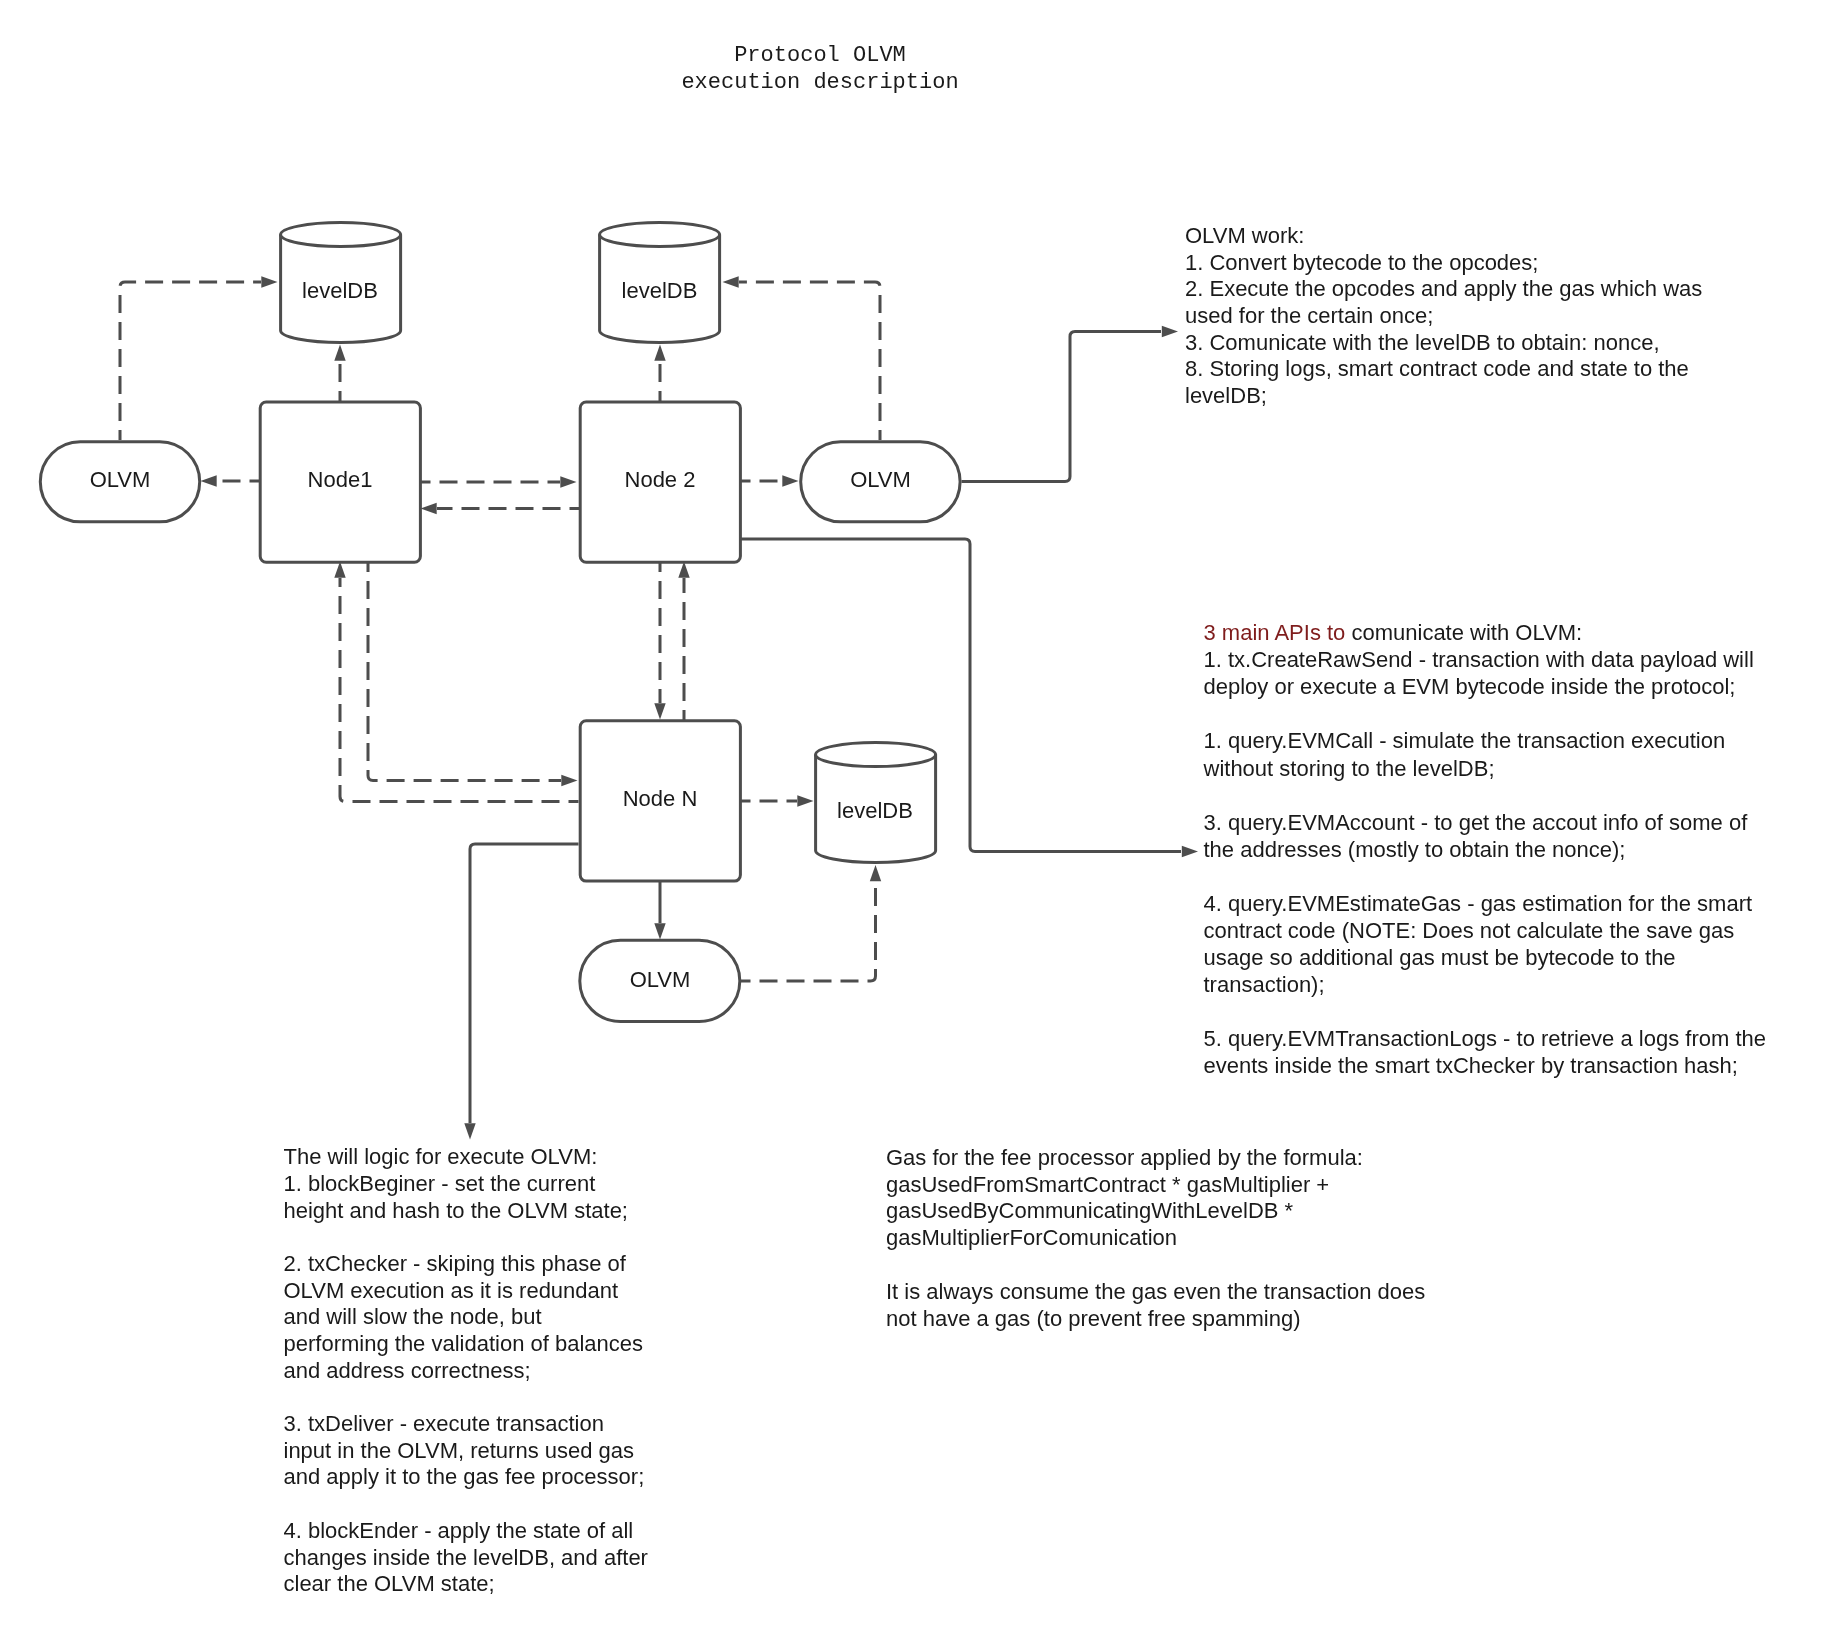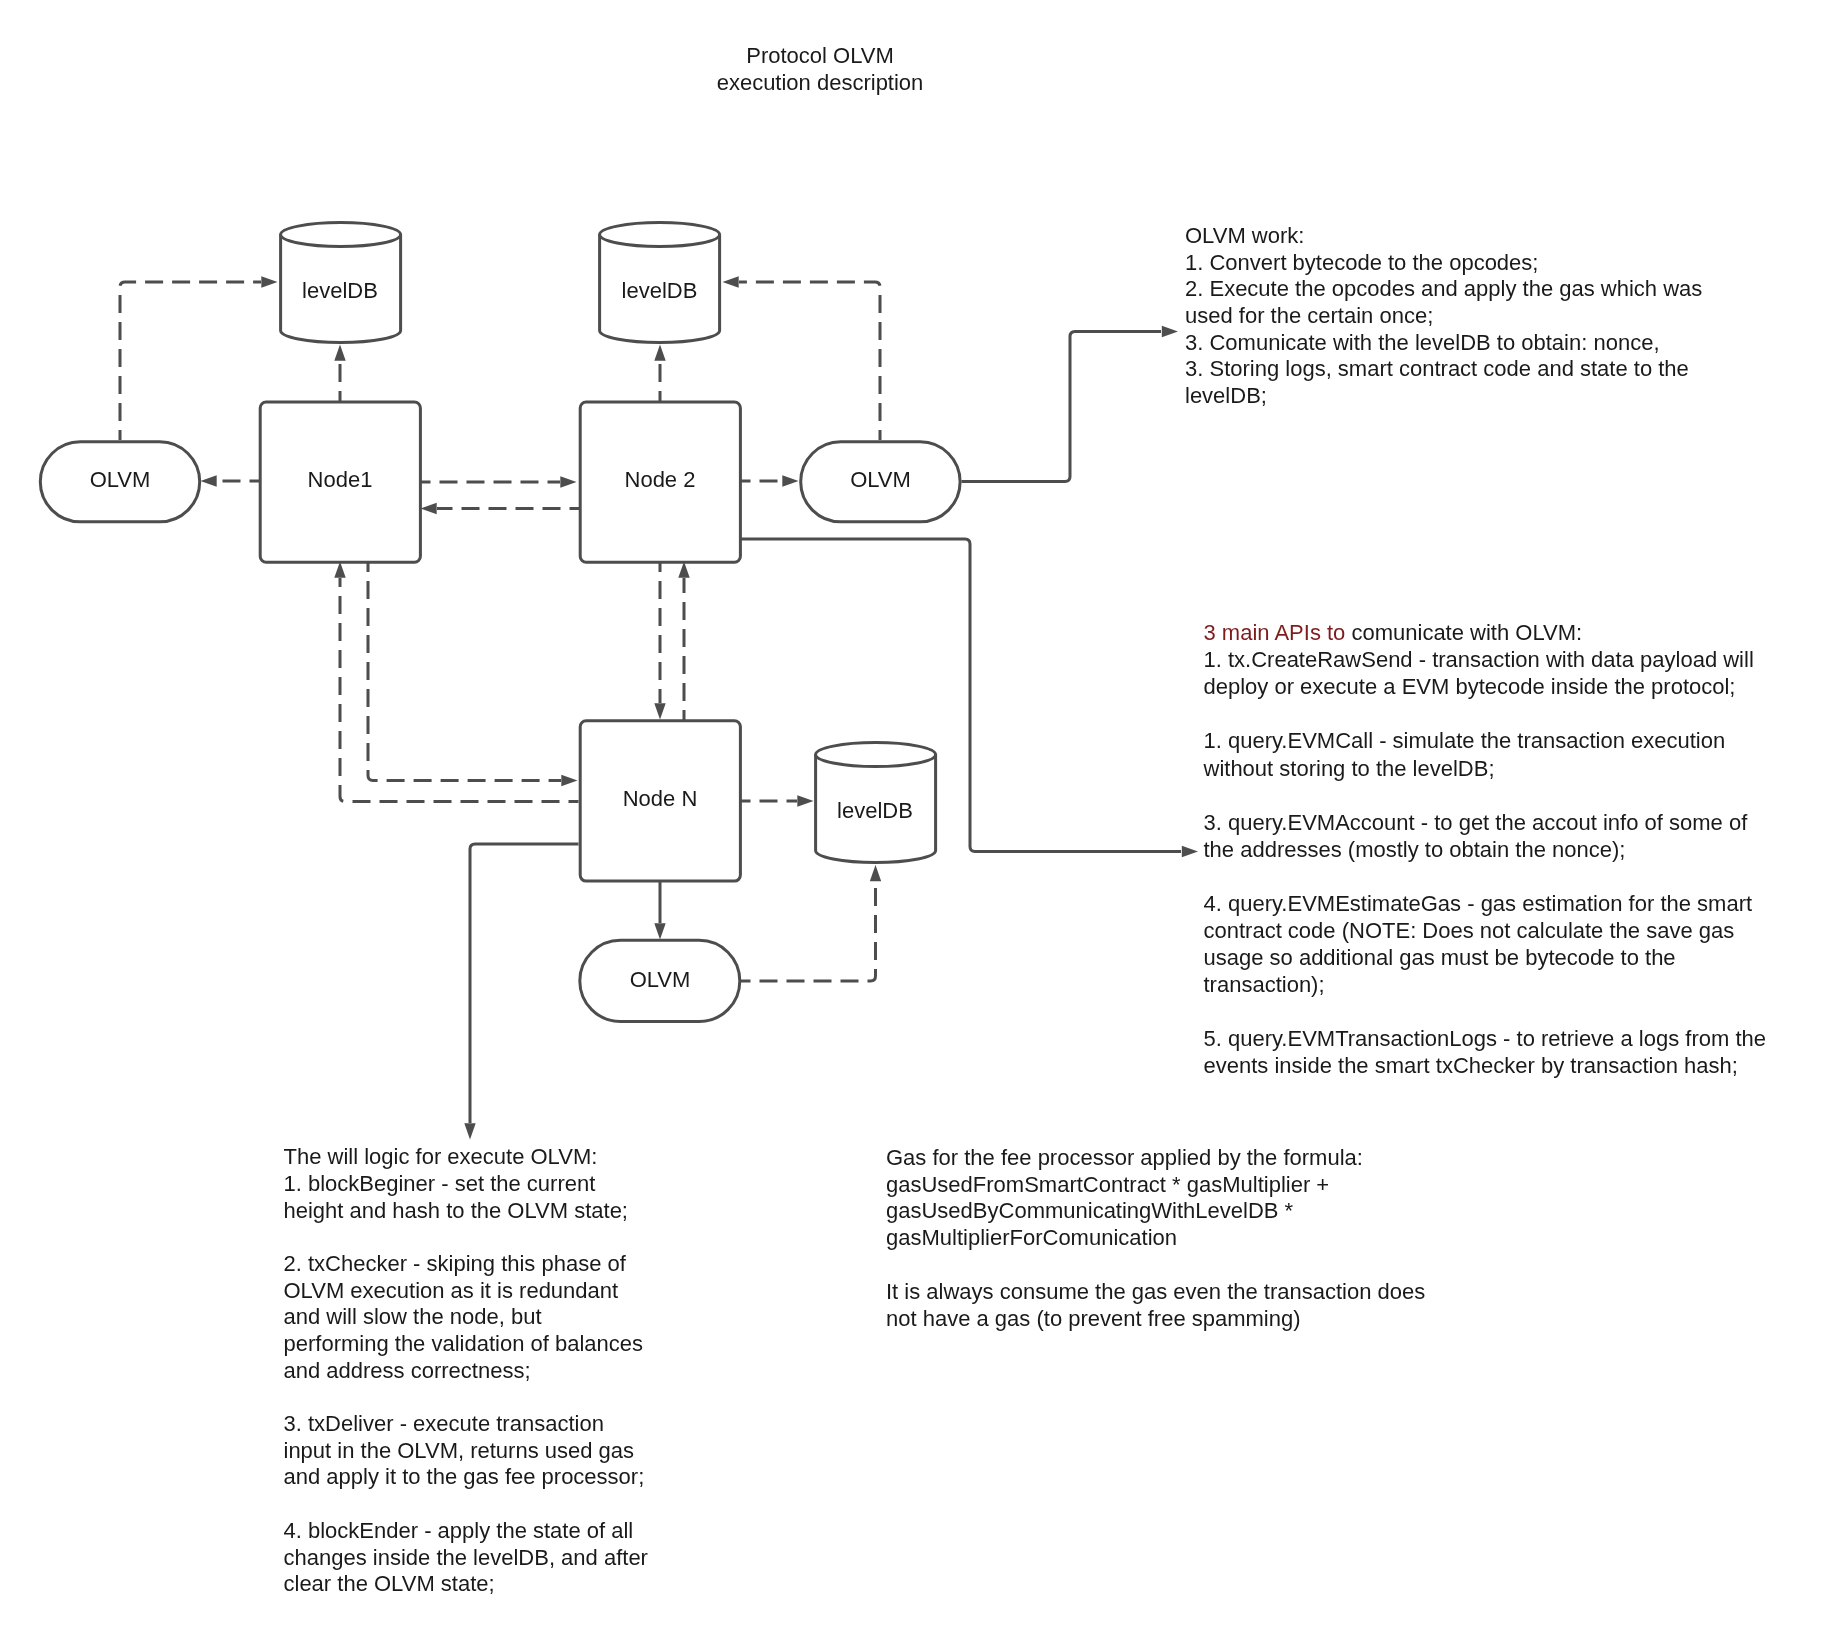--- a/index.html
+++ b/index.html
@@ -17,21 +17,21 @@
   .note{position:absolute;font-size:22px;color:#1a1a1a;}
   .note .ln{white-space:pre;}
   #note-olvm-work{line-height:26.6px;}
   #note-olvm-work .ln{height:26.6px;}
   #note-apis{line-height:27.05px;}
   #note-apis .ln{height:27.05px;}
   #note-node-logic{line-height:26.7px;}
   #note-node-logic .ln{height:26.7px;}
   #note-gas{line-height:26.8px;}
   #note-gas .ln{height:26.8px;}
-  #title{position:absolute;text-align:center;font-size:22px;line-height:27px;color:#1a1a1a;}
+  #title{position:absolute;text-align:center;font-size:22px;line-height:27px;color:#1a1a1a;font-family:Liberation Mono, monospace;}
   .muted{color:#7f1d1d;}
 </style>
 </head>
 <body>
 
 <div id="canvas">
 
   <div id="title" style="left:620px;top:42px;width:400px;">
     <div>Protocol OLVM</div>
     <div>execution description</div>
@@ -102,21 +102,21 @@
     <path class="edge" d="M578.5,844 L475,844 Q470,844 470,849 L470,1123"></path>
     <polygon class="head" points="470,1139.5 464.3,1123.3 475.7,1123.3"></polygon>
   </svg>
 
   <div class="note" id="note-olvm-work" style="left:1185px;top:223.3px;">
       <div class="ln">OLVM work:</div>
       <div class="ln">1. Convert bytecode to the opcodes;</div>
       <div class="ln">2. Execute the opcodes and apply the gas which was</div>
       <div class="ln">used for the certain once;</div>
       <div class="ln">3. Comunicate with the levelDB to obtain: nonce,</div>
-      <div class="ln">3. Storing logs, smart contract code and state to the</div>
+      <div class="ln">8. Storing logs, smart contract code and state to the</div>
       <div class="ln">levelDB;</div>
     </div>
 
   <div class="note" id="note-apis" style="left:1203.5px;top:619.3px;">
 <div class="ln"><span class="muted">3 main APIs to </span><span>comunicate with OLVM:</span></div>
       <div class="ln">1. tx.CreateRawSend - transaction with data payload will</div>
       <div class="ln">deploy or execute a EVM bytecode inside the protocol;</div>
       <div class="ln"></div>
       <div class="ln">1. query.EVMCall - simulate the transaction execution</div>
       <div class="ln">without storing to the levelDB;</div>

